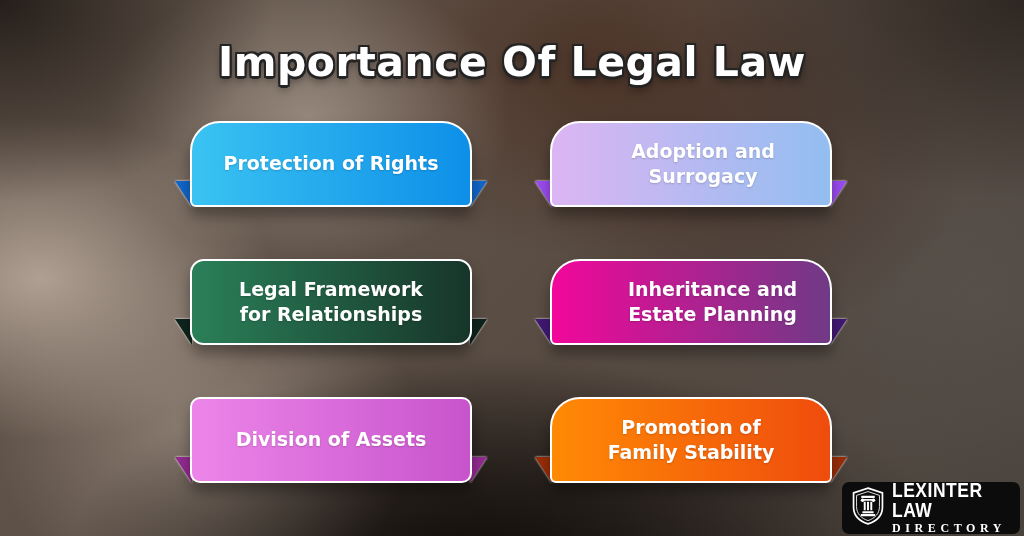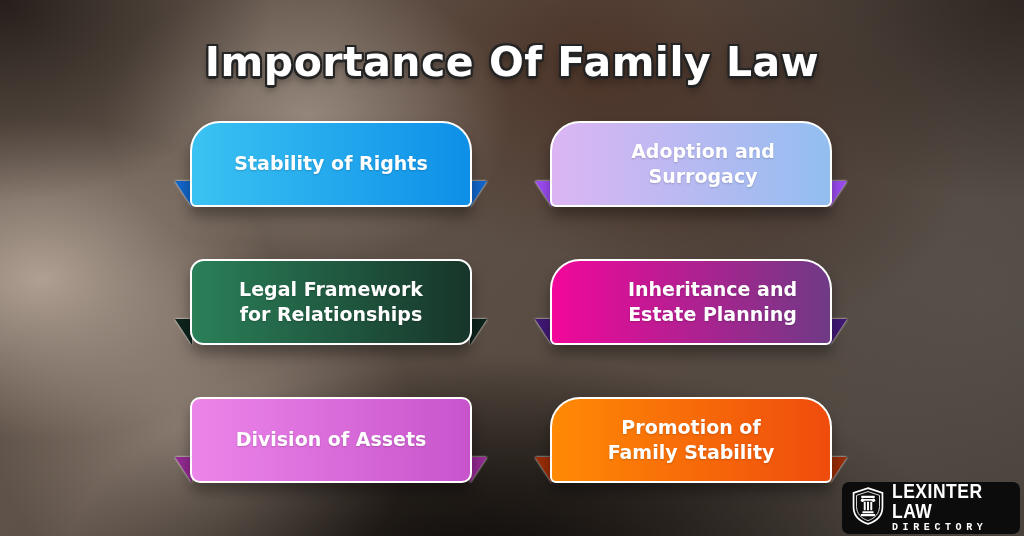--- a/index.html
+++ b/index.html
@@ -65,41 +65,41 @@
     position:absolute; right:4px; bottom:2px; width:178px; height:52px;
     background:#0c0c0c; border-radius:7px;
     display:flex; align-items:center; gap:7px; padding:0 9px; box-sizing:border-box;
   }
   .logo-text { display:flex; flex-direction:column; line-height:1; }
   .logo-main {
     color:#ffffff; font-weight:700; font-size:17.5px; letter-spacing:0.5px;
     font-family:"Liberation Sans",sans-serif; transform:scaleY(1.12); transform-origin:left center;
   }
   .logo-sub {
-    color:#ffffff; font-weight:700; font-size:10px; letter-spacing:4.6px;
-    margin-top:4px; font-family:Liberation Mono, monospace;
+    color:#ffffff; font-weight:700; font-size:12px; letter-spacing:4.6px;
+    margin-top:4px; font-family:Liberation Serif, serif;
   }
 </style>
 </head>
 <body>
 
 <div class="bg"></div>
 <div class="vignette"></div>
 
-<div class="title">Importance Of Family Law</div>
+<div class="title">Importance Of Legal Law</div>
 
 <div class="card c1 r1">
   <div class="tail-wrap tail-left">
       <div class="tail-fill" style="background: rgb(18, 102, 201);"></div>
     </div>
   <div class="tail-wrap tail-right">
       <div class="tail-fill" style="background: rgb(18, 102, 201);"></div>
     </div>
   <div class="panel" style="background: linear-gradient(90deg, rgb(58, 195, 242), rgb(14, 143, 232));">
-    <div class="label">Stability of Rights</div>
+    <div class="label">Protection of Rights</div>
   </div>
 </div>
 
 <div class="card c2 r1">
   <div class="tail-wrap tail-left">
       <div class="tail-fill" style="background: rgb(155, 76, 240);"></div>
     </div>
   <div class="tail-wrap tail-right">
       <div class="tail-fill" style="background: rgb(155, 76, 240);"></div>
     </div>

